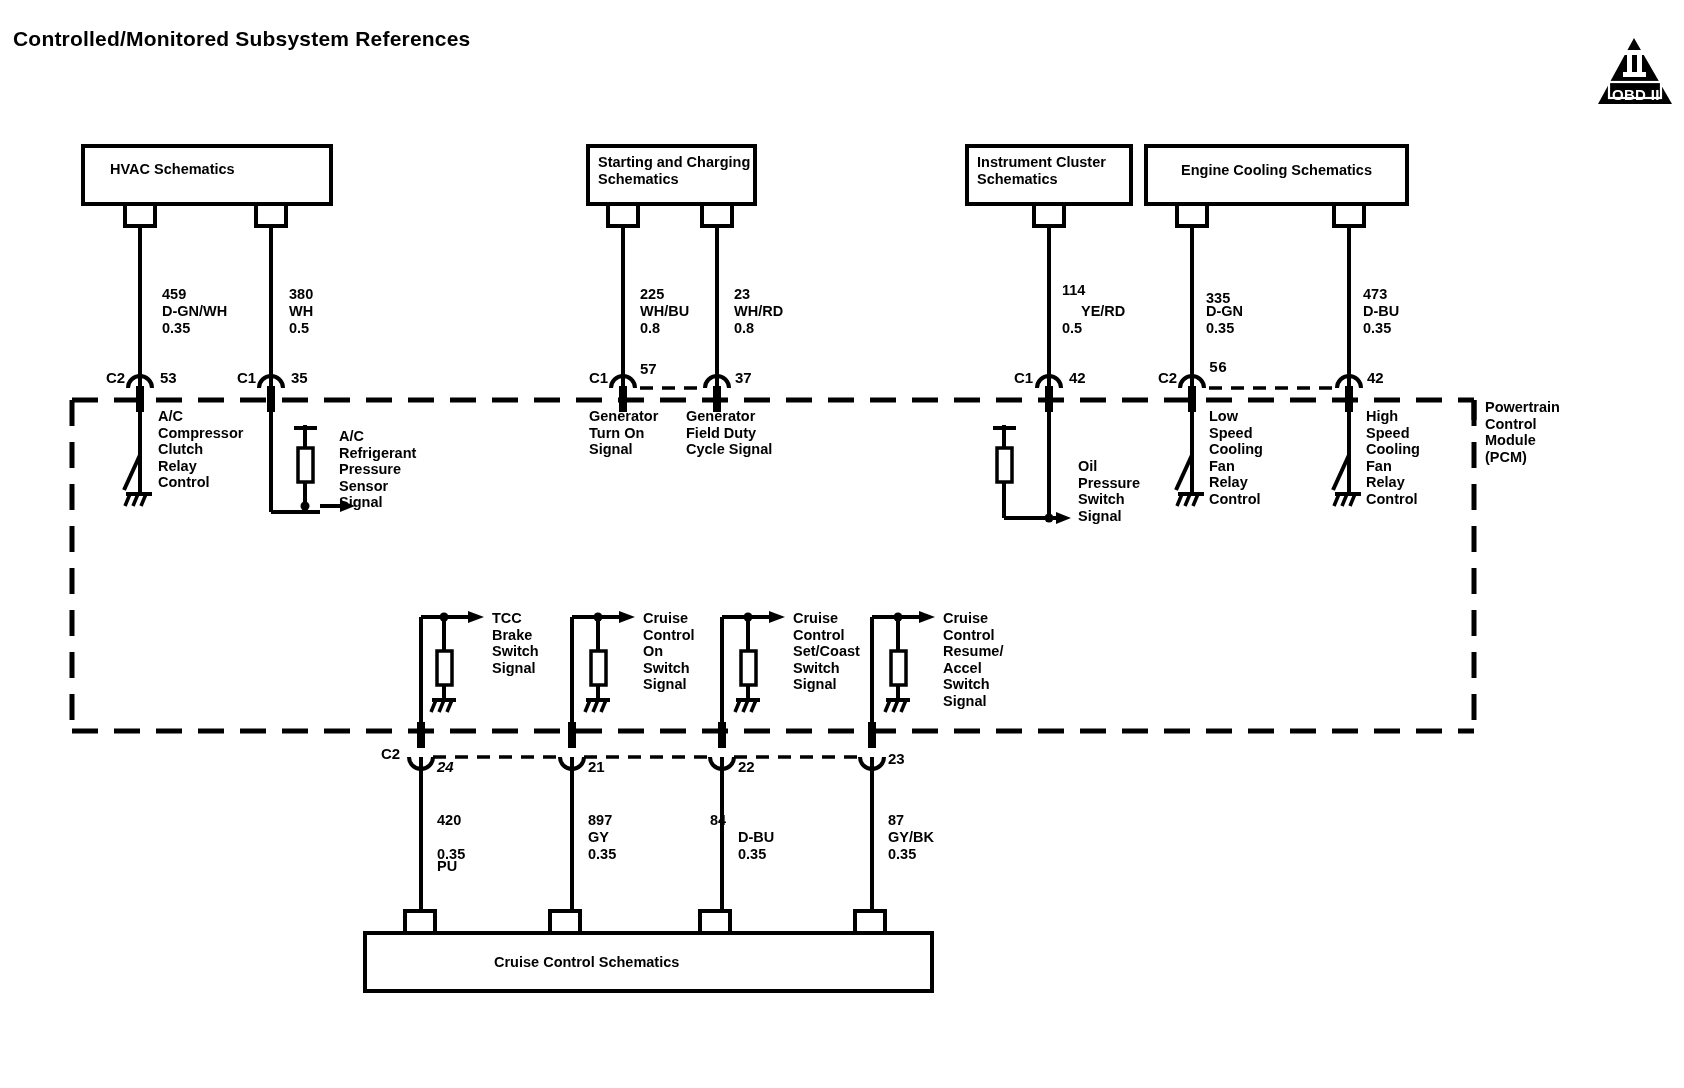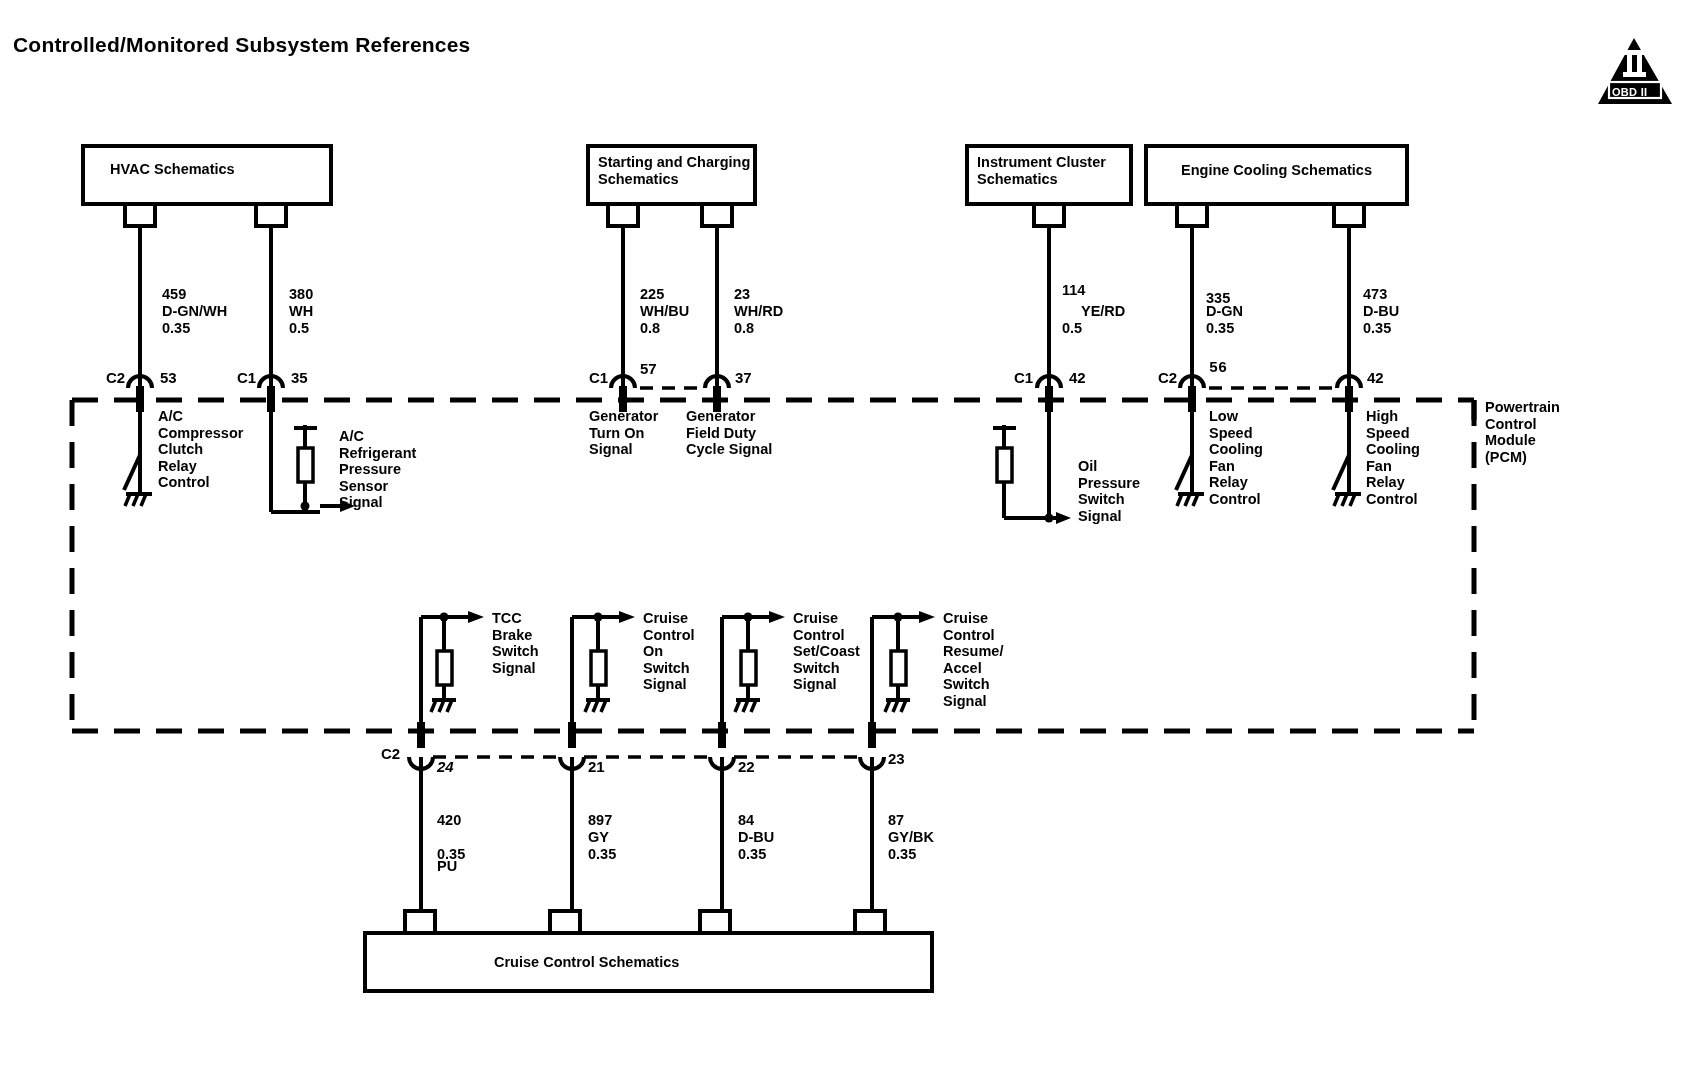--- a/index.html
+++ b/index.html
@@ -1,26 +1,26 @@
 <!DOCTYPE html>
 <html><head>
 <meta charset="utf-8">
 <style>
   html,body{margin:0;padding:0;background:#ffffff;}
   body{width:1684px;height:1088px;overflow:hidden;
        font-family:"Liberation Sans","DejaVu Sans",sans-serif;color:#000;}
   #stage{position:relative;width:1684px;height:1088px;}
   svg{position:absolute;left:0;top:0;}
-  .ttl{position:absolute;font-size:21px;font-weight:bold;letter-spacing:.2px;margin-top:6px;}
+  .ttl{position:absolute;font-size:21px;font-weight:bold;letter-spacing:.2px;}
   .lbl{position:absolute;font-size:14.5px;line-height:16.5px;font-weight:bold;
        white-space:pre;}
   .lblbx{position:absolute;font-size:14.5px;line-height:16.5px;font-weight:bold;
        white-space:pre;}
   .pin{position:absolute;font-size:15px;font-weight:bold;white-space:pre;}
-  .obdtxt{position:absolute;font-size:11px;font-weight:bold;color:#fff;letter-spacing:.3px;}
+  .obdtxt{position:absolute;font-size:15px;font-weight:bold;color:#fff;letter-spacing:.3px;}
 </style>
 </head>
 <body>
 
 <div id="stage">
 
   <div class="ttl" style="left:13px;top:27px;">Controlled/Monitored Subsystem References</div>
 
   <svg width="80" height="80" style="left:1596px;top:36px;">
     <polygon points="38,2 76,68 2,68" fill="#000"></polygon>
@@ -310,21 +310,21 @@
   <div class="pin" style="left:888px;top:750px;">23</div>
 
   <div class="lbl" style="left:437px;top:812px;">420</div>
   <div class="lbl" style="left:437px;top:858px;">PU</div>
   <div class="lbl" style="left:437px;top:846px;">0.35</div>
 
   <div class="lbl" style="left:588px;top:812px;">897</div>
   <div class="lbl" style="left:588px;top:829px;">GY</div>
   <div class="lbl" style="left:588px;top:846px;">0.35</div>
 
-  <div class="lbl" style="left:738px;top:812px;text-align:center;">84</div>
+  <div class="lbl" style="left:710px;top:812px;text-align:center;">84</div>
   <div class="lbl" style="left:738px;top:829px;">D-BU</div>
   <div class="lbl" style="left:738px;top:846px;">0.35</div>
 
   <div class="lbl" style="left:888px;top:812px;">87</div>
   <div class="lbl" style="left:888px;top:829px;">GY/BK</div>
   <div class="lbl" style="left:888px;top:846px;">0.35</div>
 
 </div>
 
 </body></html>

